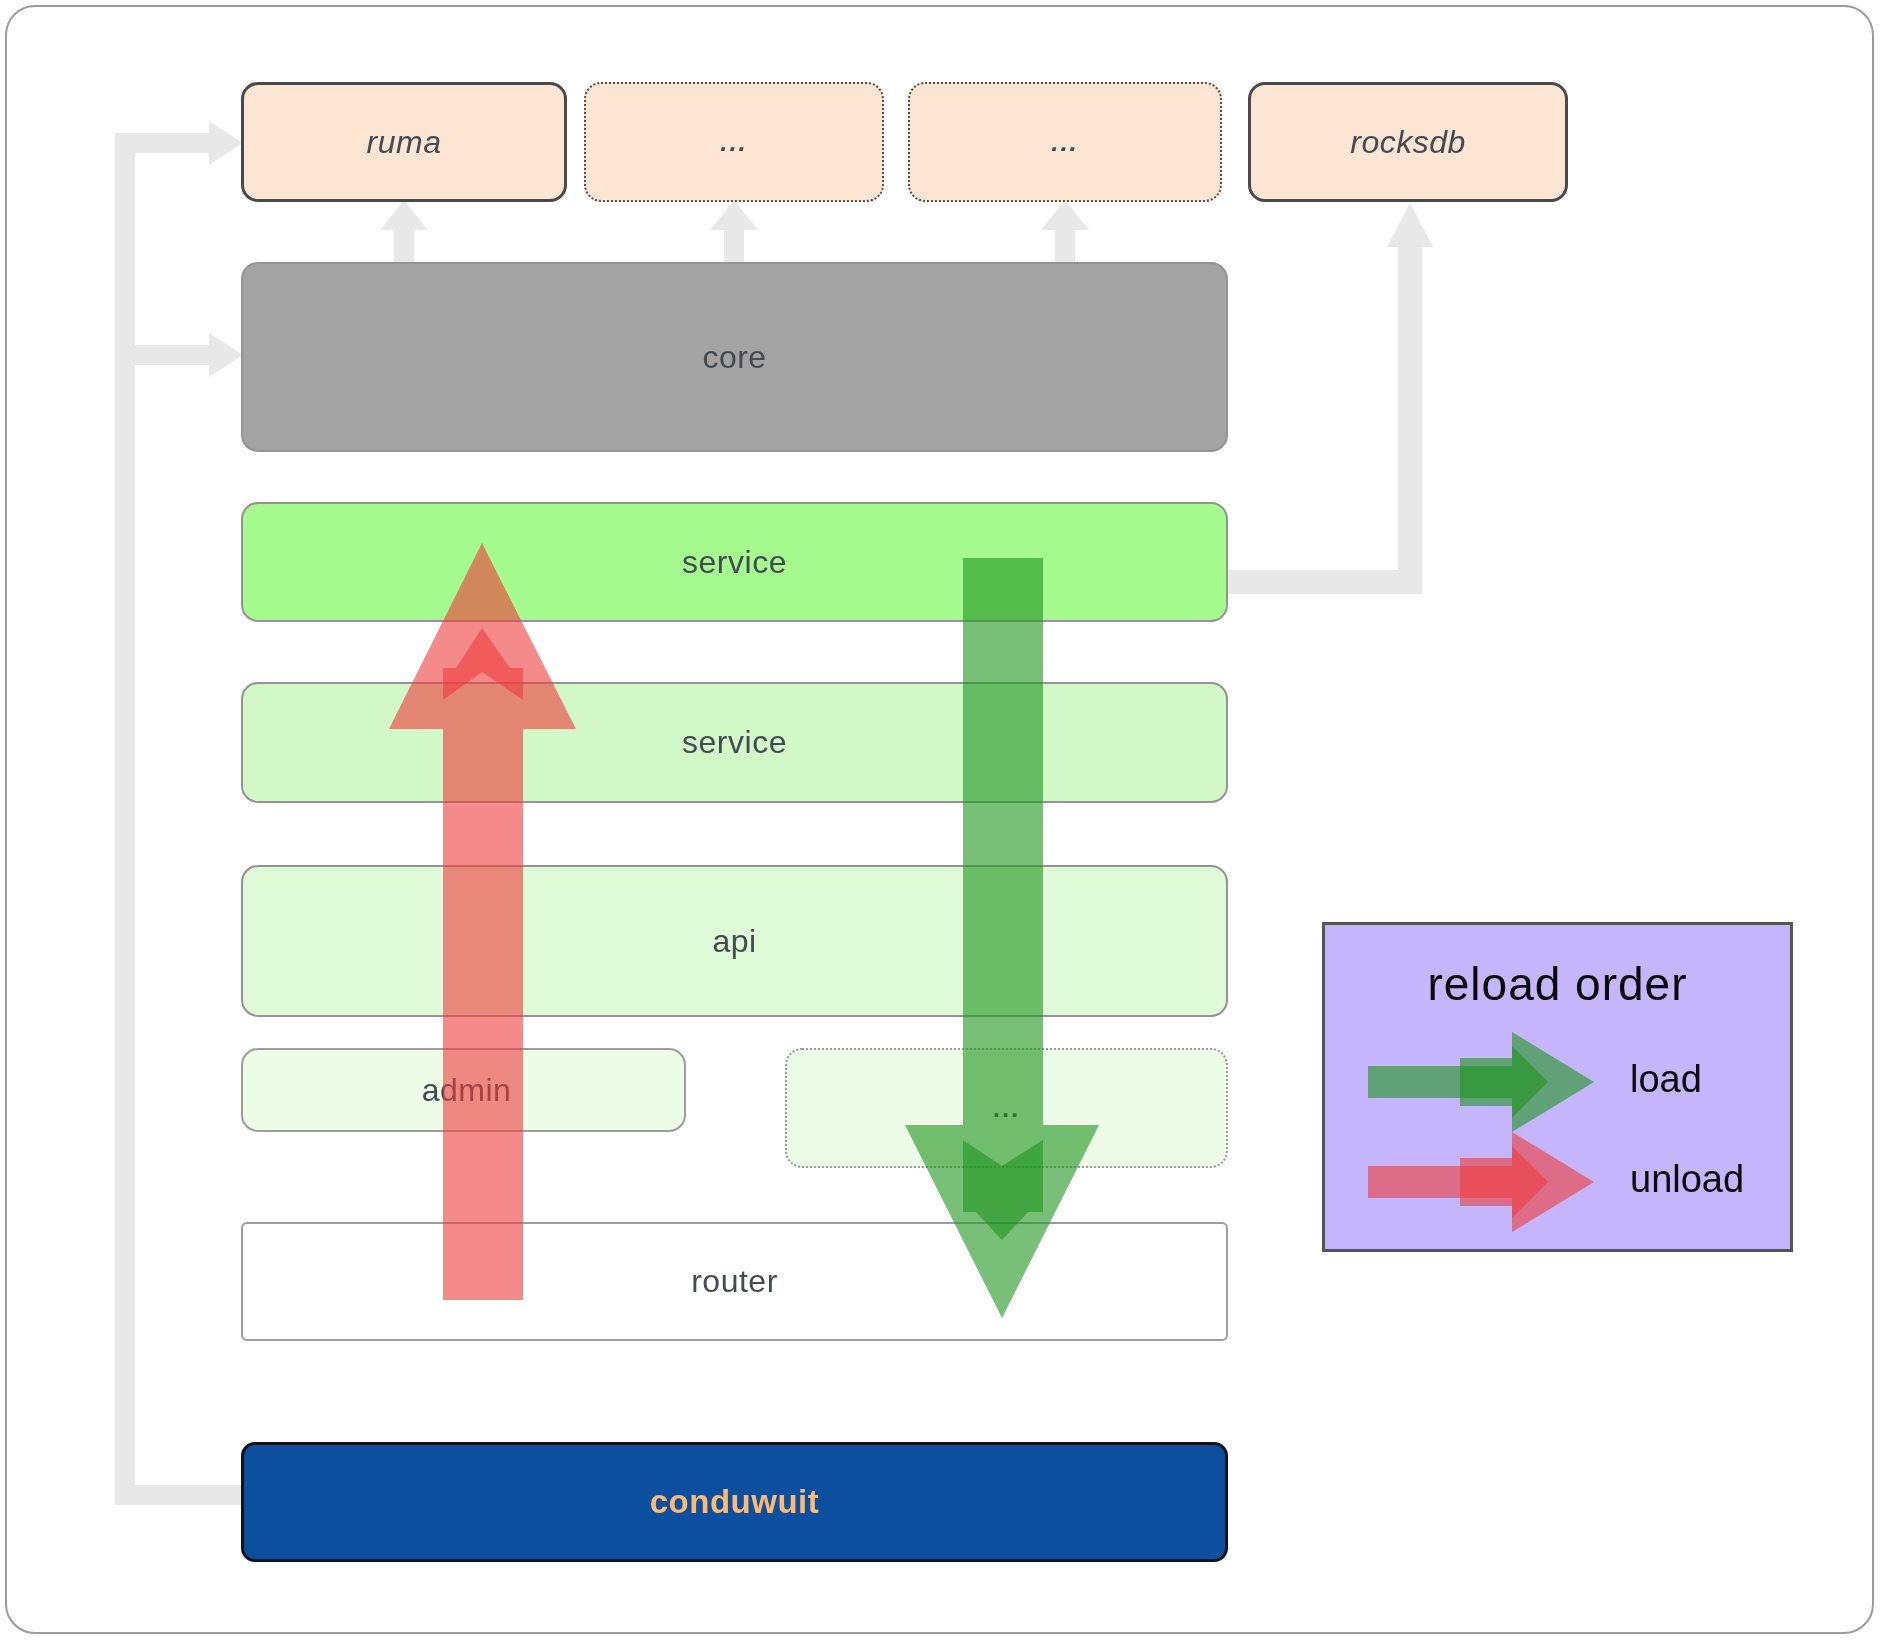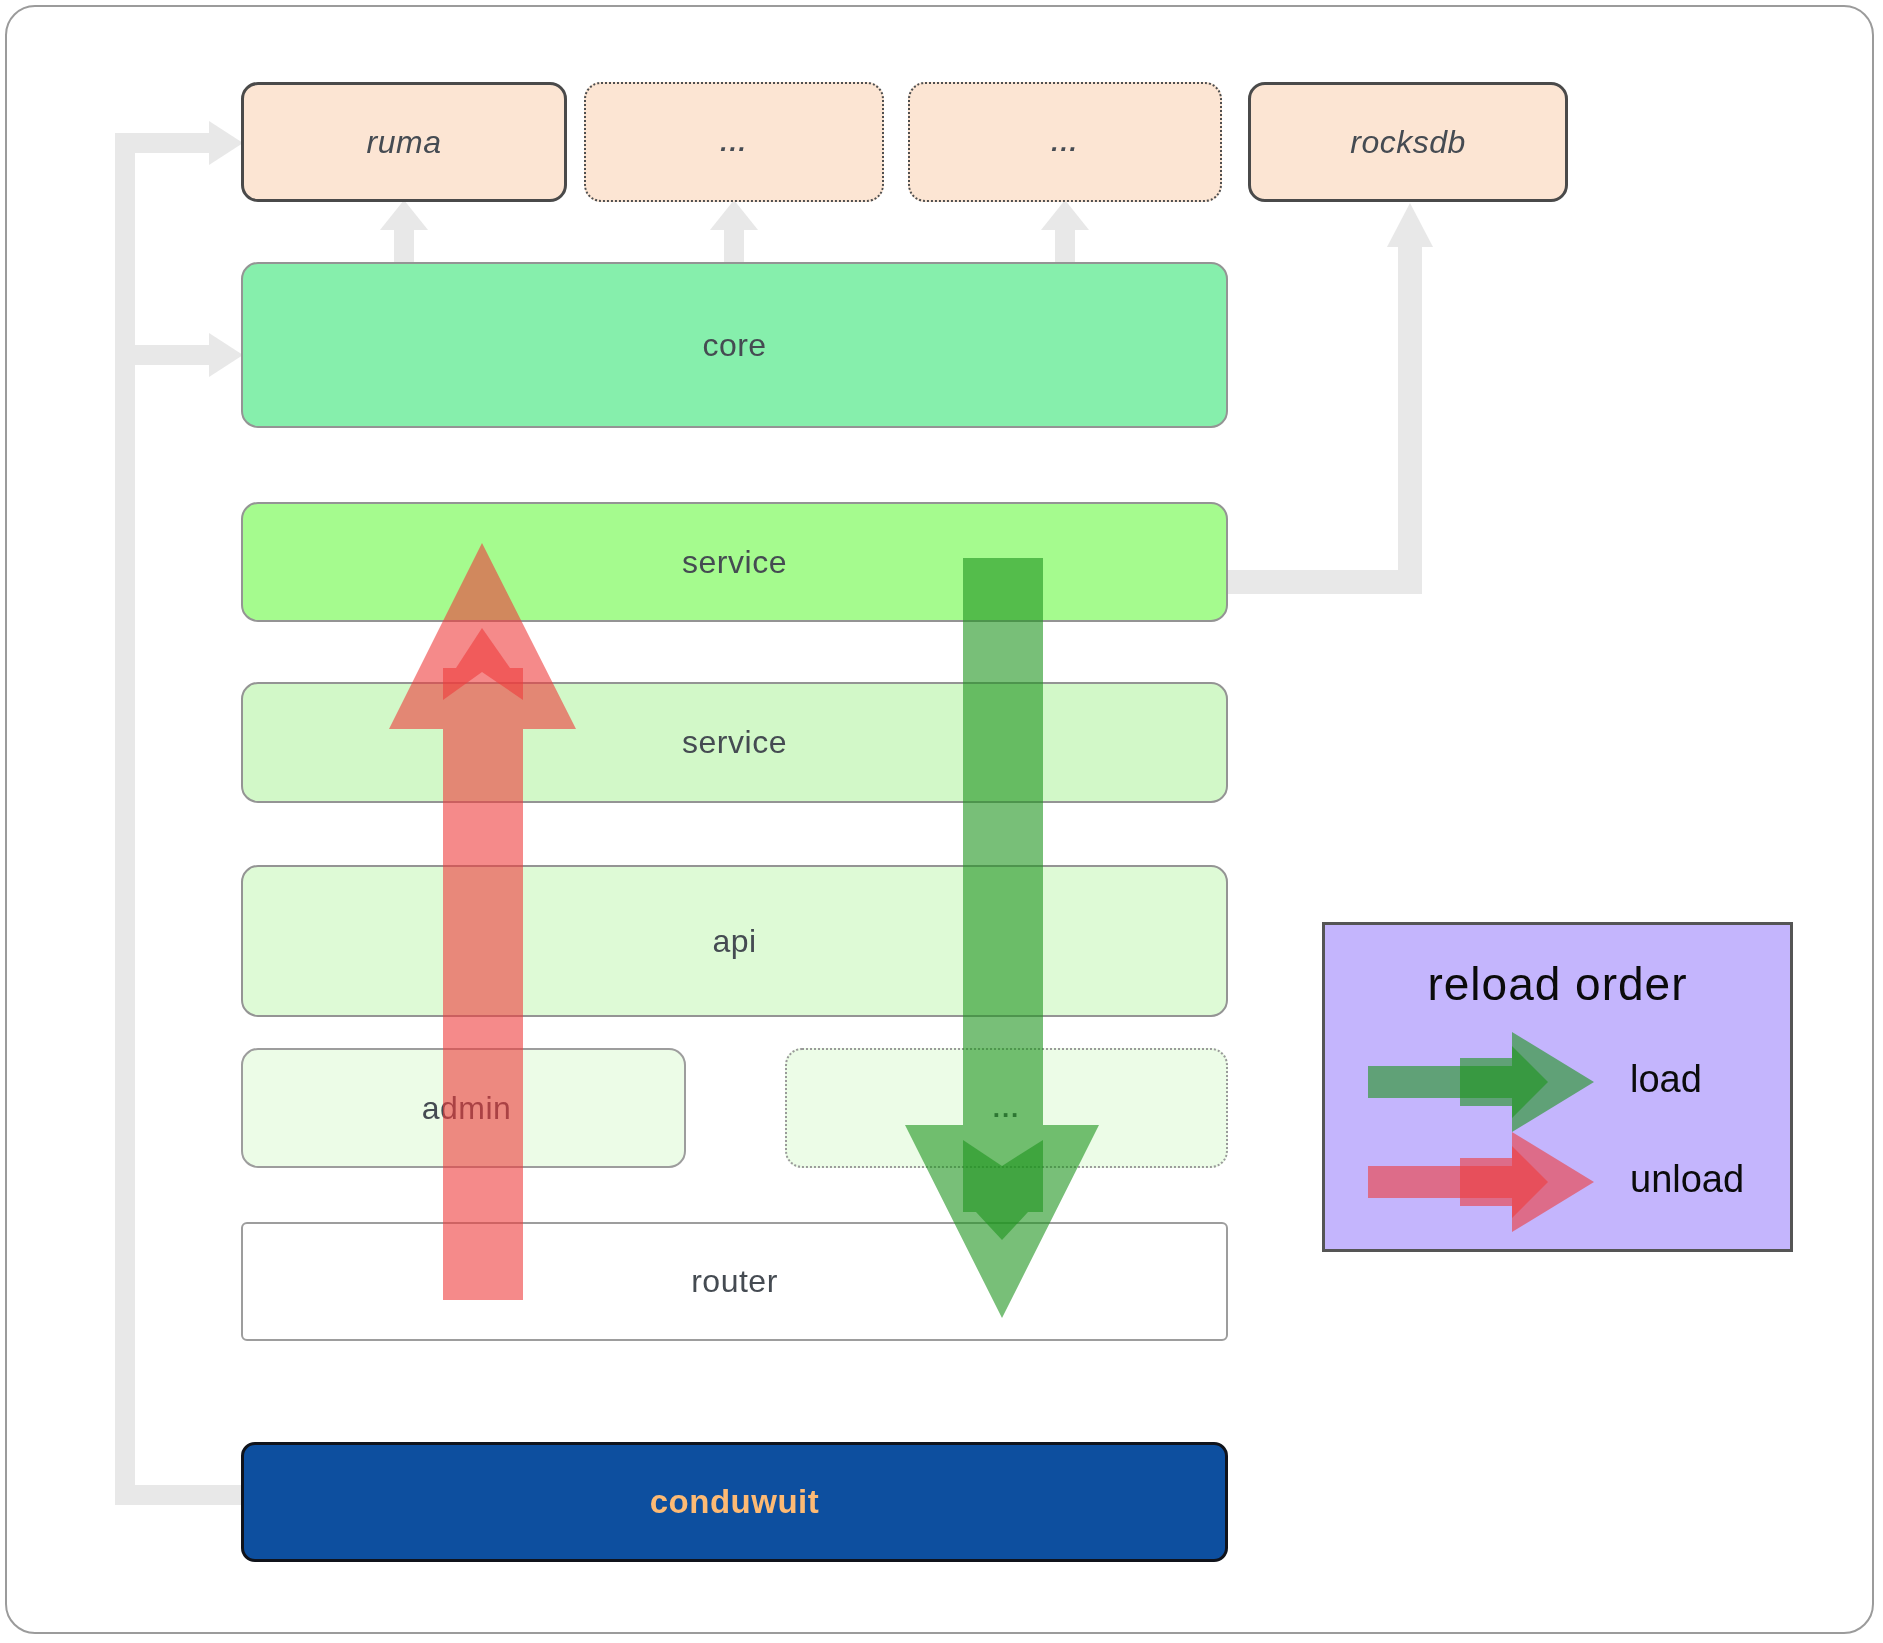--- a/index.html
+++ b/index.html
@@ -32,25 +32,25 @@
   .light-gray-border{border:2px solid #9d9d9d;}
   .dotted-light{border:2px dotted #9a9a9a;}
 
   .peach{background:#fce5d3;font-style:italic;}
   #box-ruma{left:241px;top:82px;width:326px;height:120px;}
   #box-dots1{left:584px;top:82px;width:300px;height:120px;}
   #box-dots2{left:908px;top:82px;width:314px;height:120px;}
   #box-rocksdb{left:1248px;top:82px;width:320px;height:120px;}
   .dots-label{font-size:26px;font-weight:bold;letter-spacing:2px;}
 
-  #box-core{left:241px;top:262px;width:987px;height:166px;background:#86efac;}
+  #box-core{left:241px;top:262px;width:987px;height:190px;background:#a3a3a3;}
   #box-database{left:241px;top:502px;width:987px;height:120px;background:#a5fb8e;}
   #box-service{left:241px;top:682px;width:987px;height:121px;background:#d2f8c8;}
   #box-api{left:241px;top:865px;width:987px;height:152px;background:#defad6;}
-  #box-admin{left:241px;top:1048px;width:445px;height:120px;background:#ecfce7;padding-left:6px;}
+  #box-admin{left:241px;top:1048px;width:445px;height:84px;background:#ecfce7;padding-left:6px;}
   #box-admin-dots{left:785px;top:1048px;width:443px;height:120px;background:#ecfce7;}
   #box-router{left:241px;top:1222px;width:987px;height:119px;background:#ffffff;border-radius:6px;}
   #box-conduwuit{
     left:241px;top:1442px;width:987px;height:120px;
     background:#0d4f9f;border:3px solid #10131b;border-radius:14px;
     color:#fdba74;font-weight:bold;font-size:33px;
   }
 
   .legend{
     position:absolute;left:1322px;top:922px;width:471px;height:330px;

